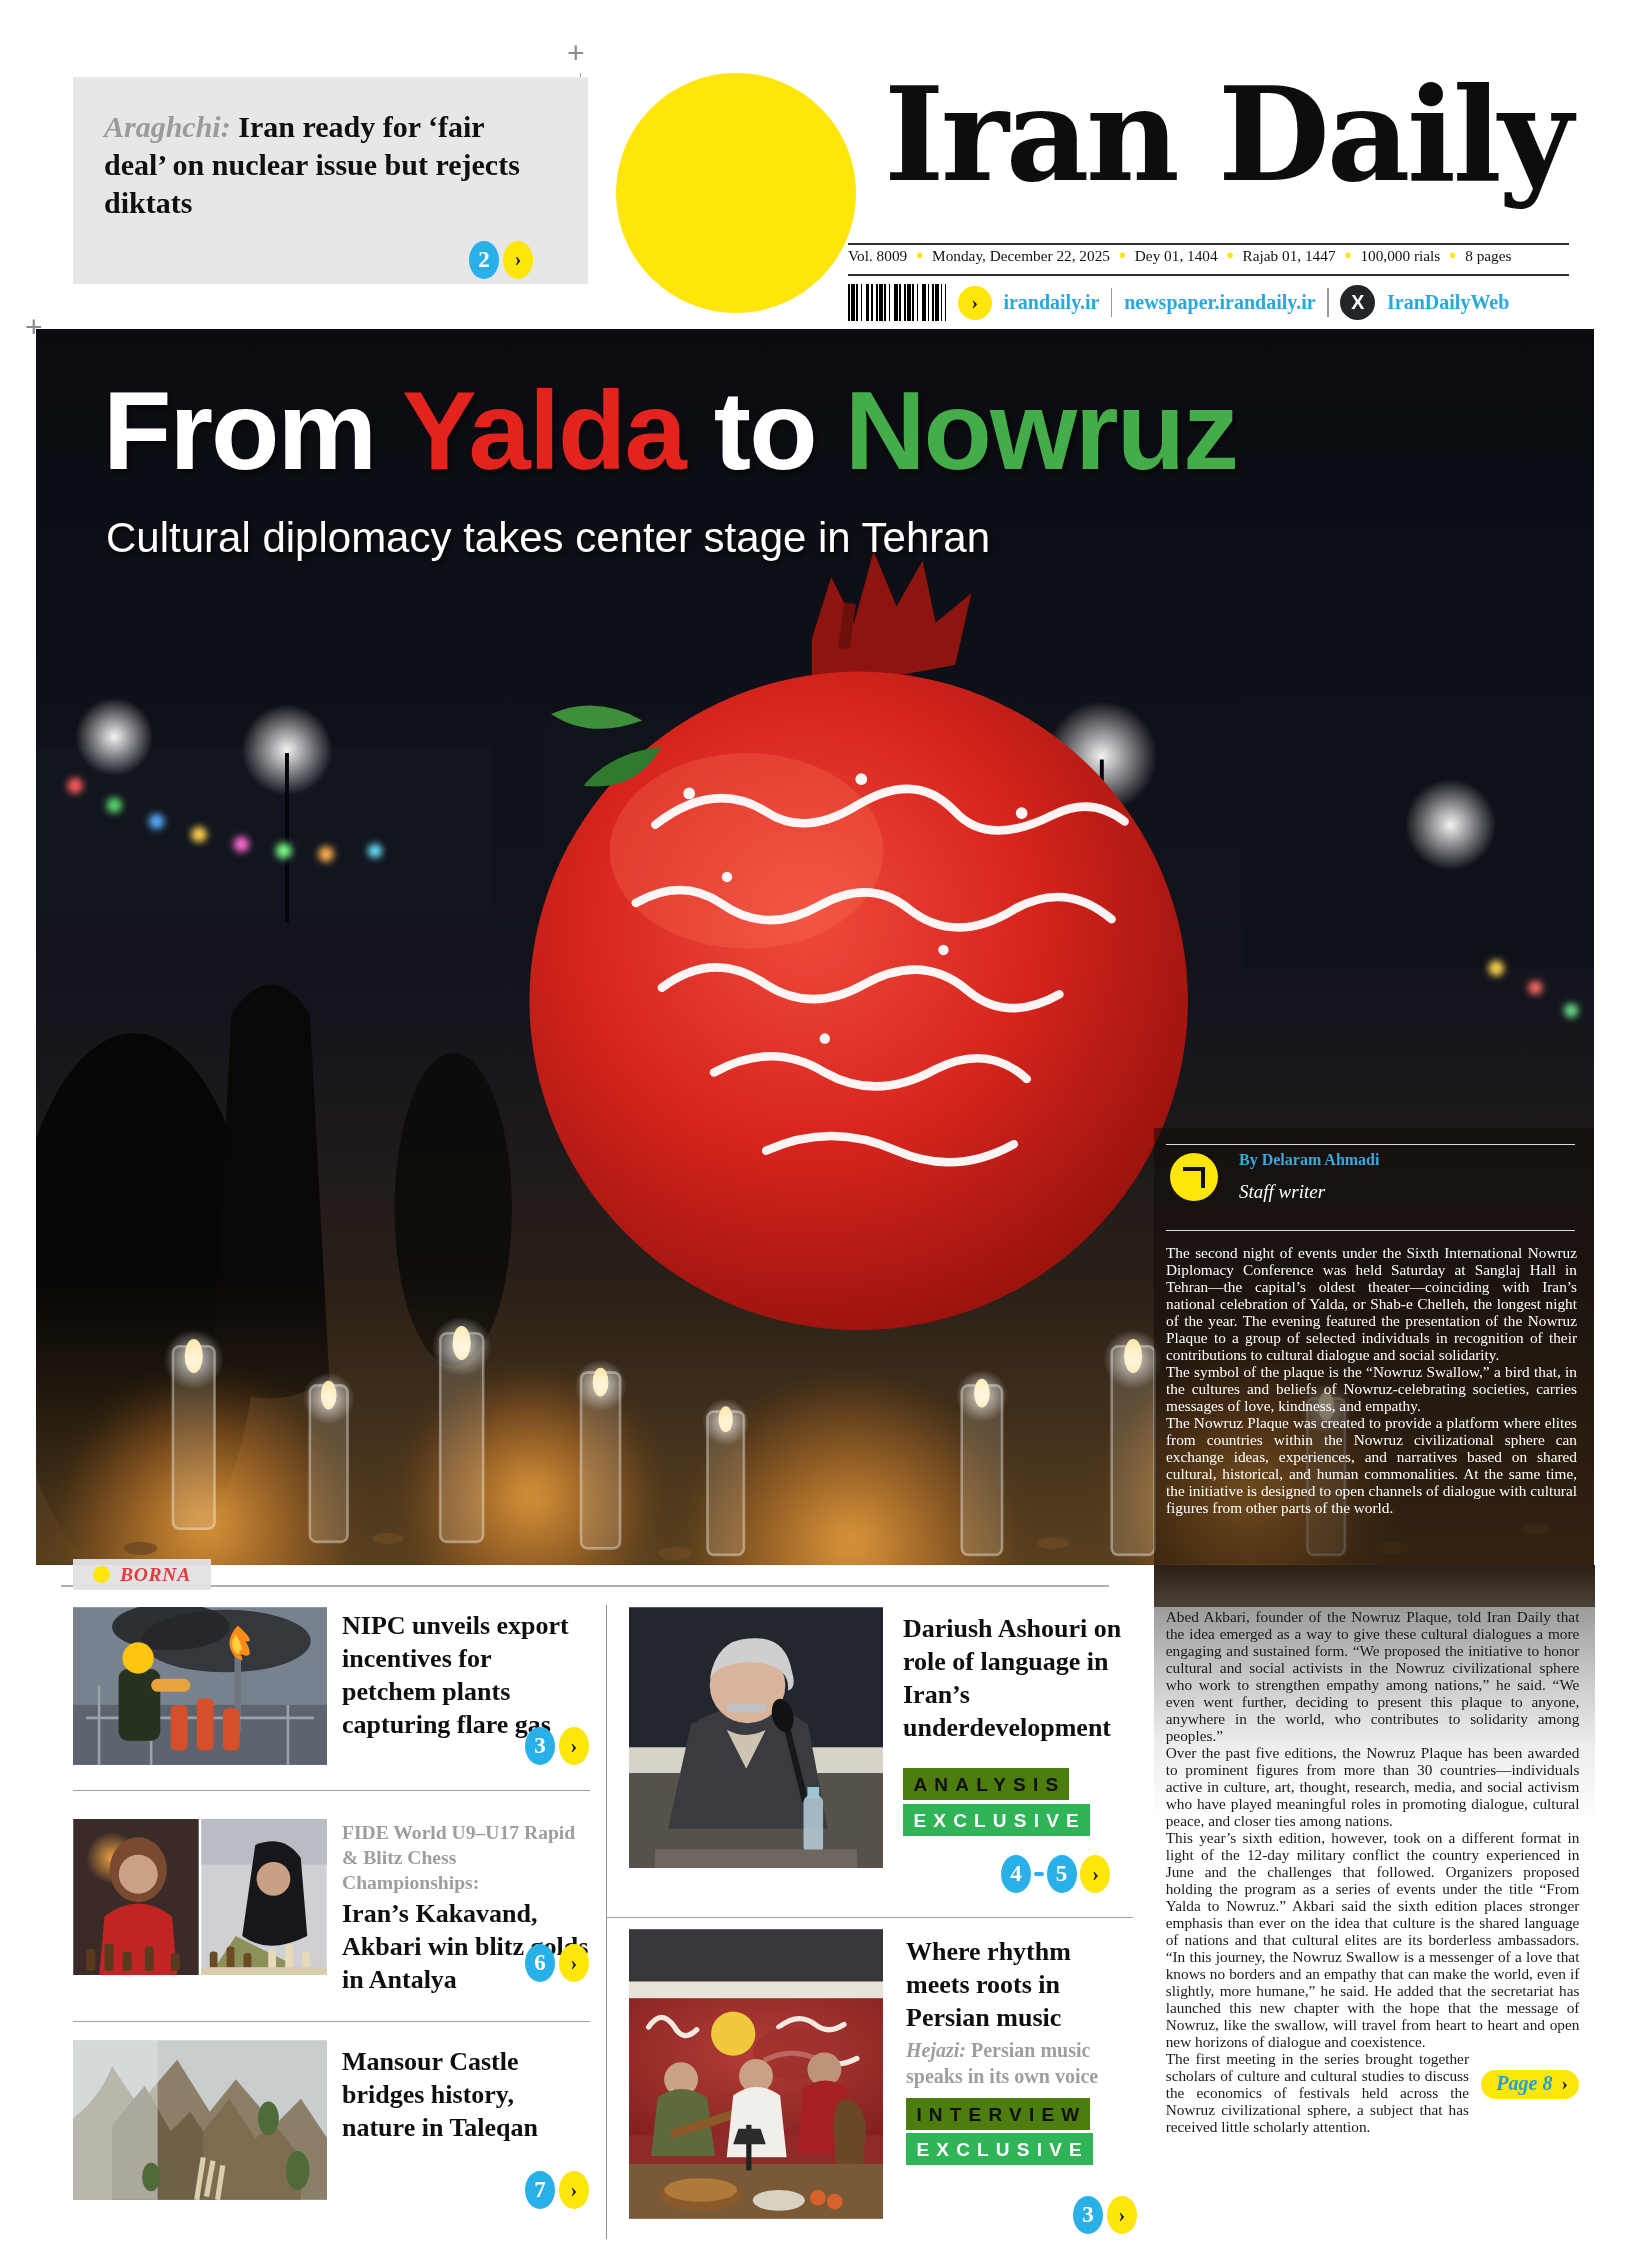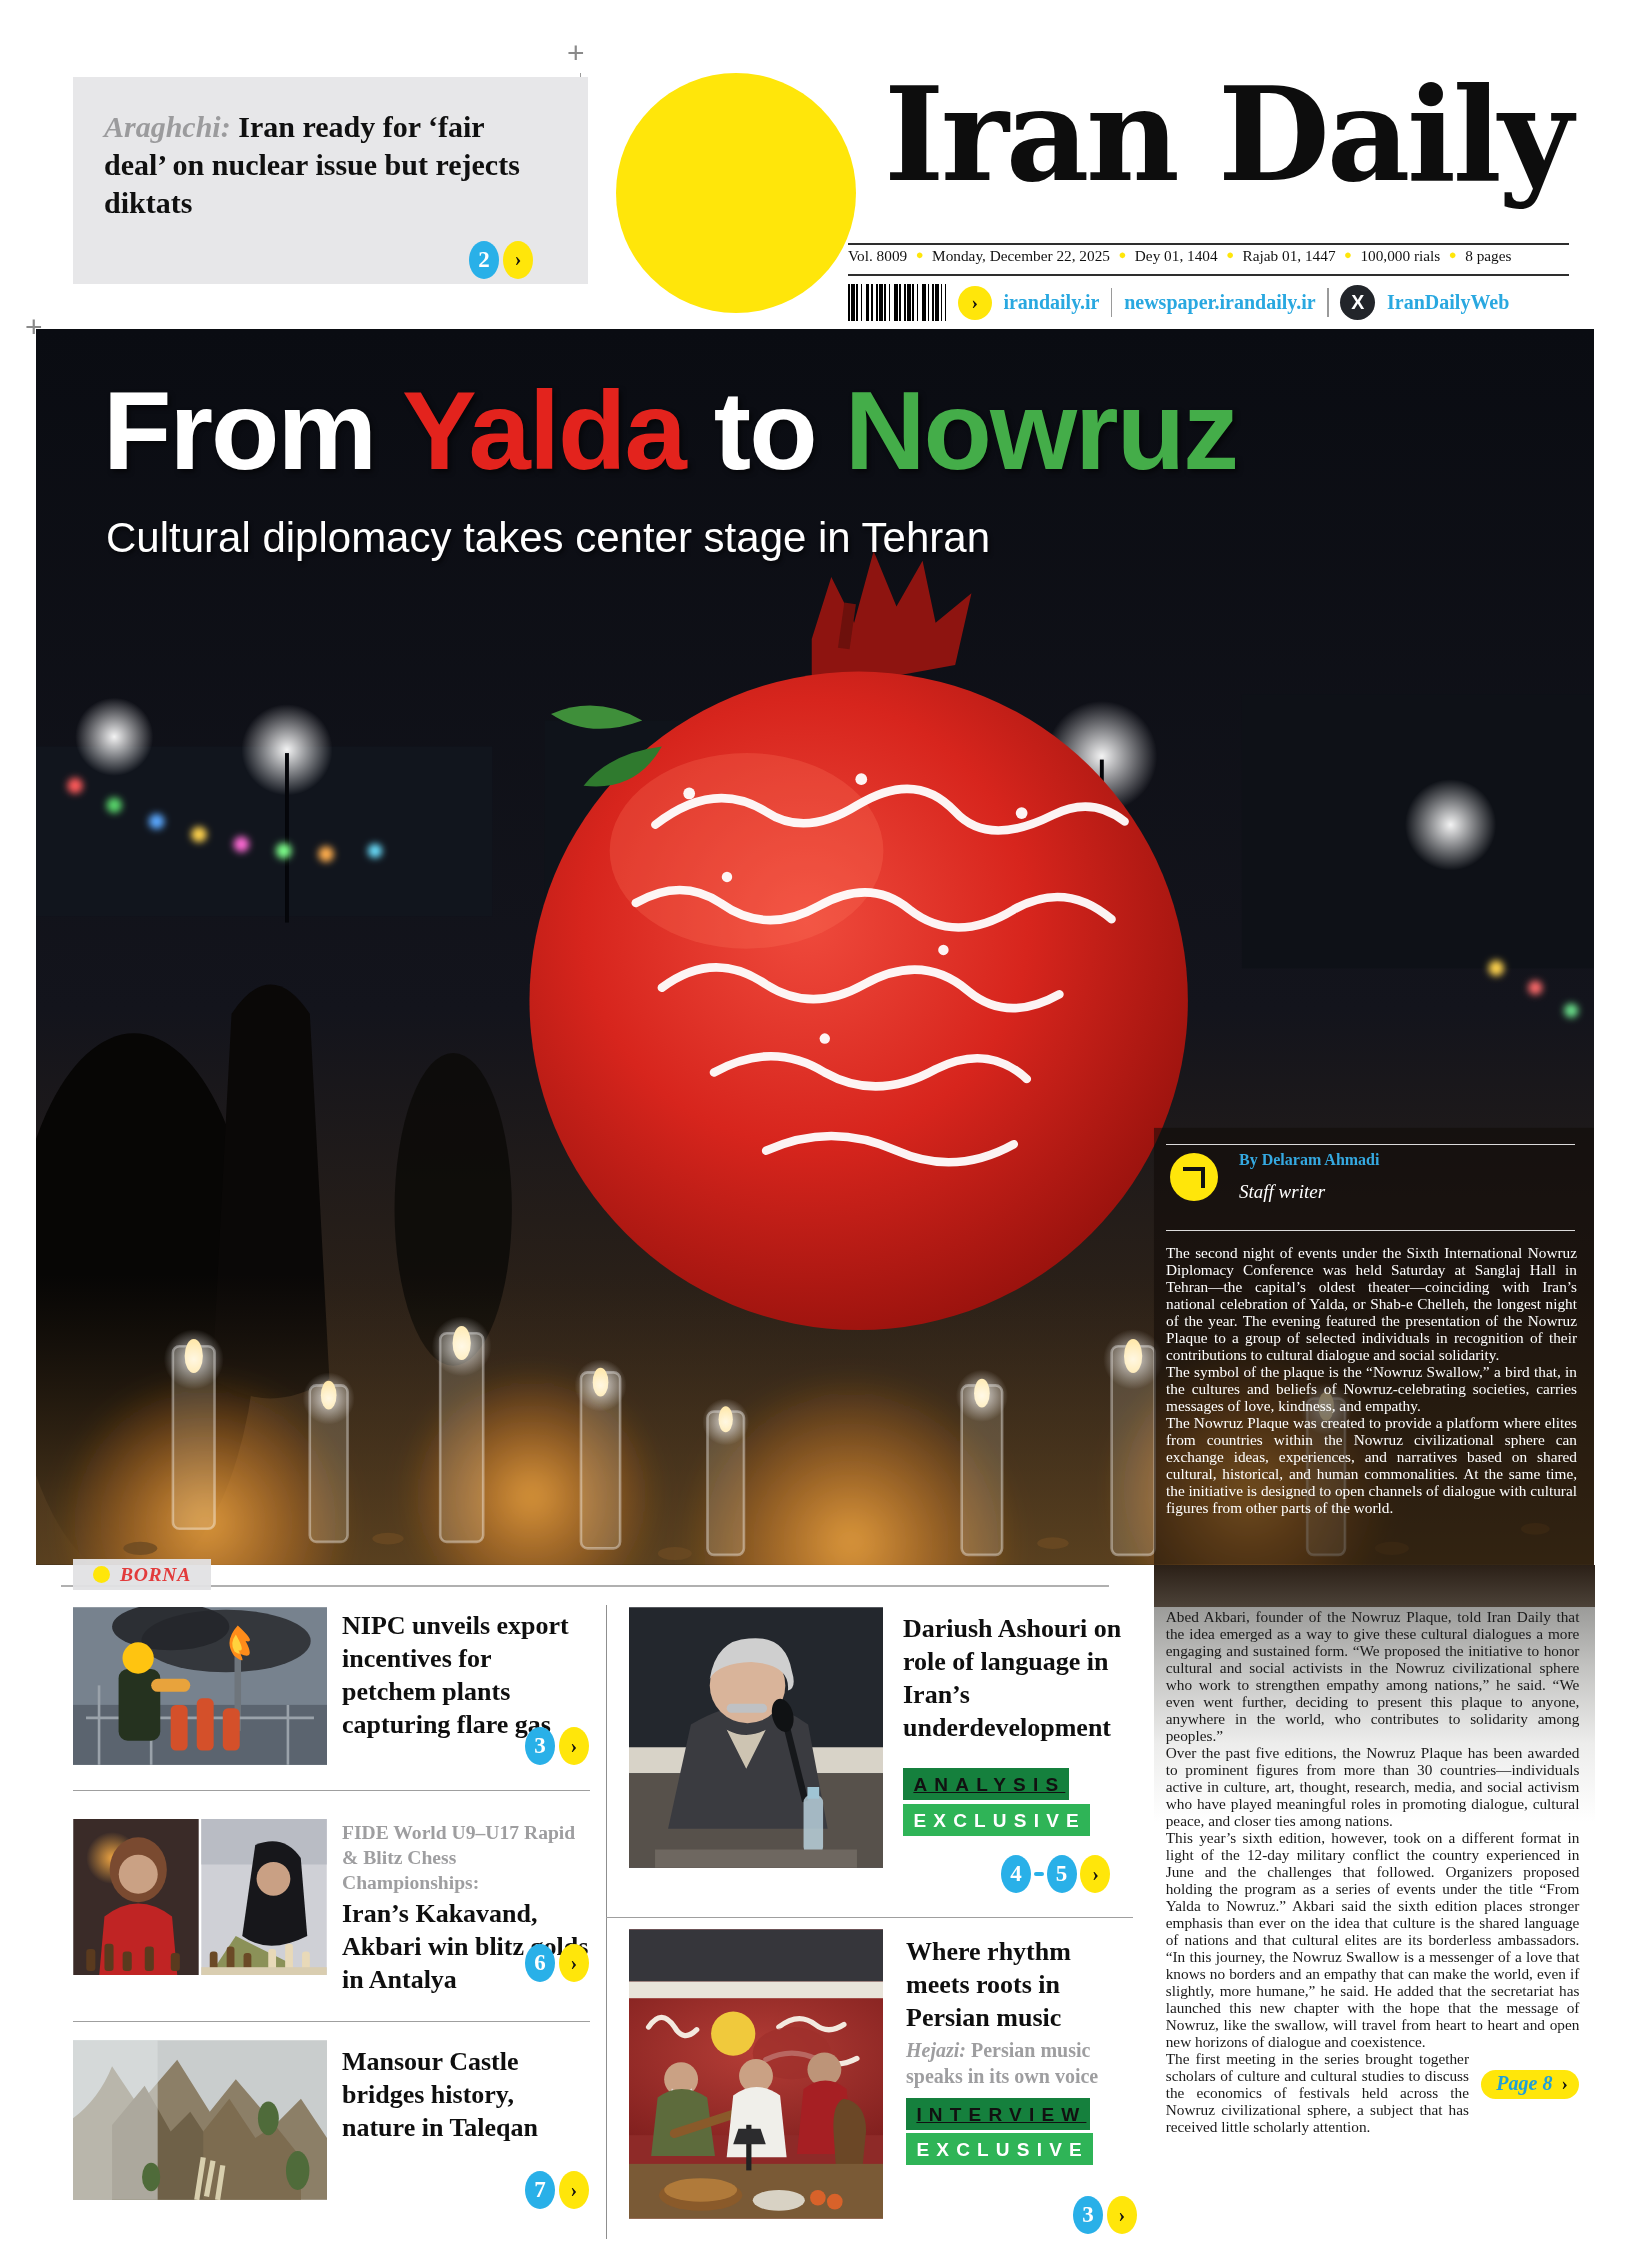--- a/index.html
+++ b/index.html
@@ -82,21 +82,21 @@
   .section-rule{left:61px;top:1585px;width:1048px;height:2px;background:#b0b0b0;}
   .v-divider{left:606px;top:1605px;width:1.3px;height:634px;background:#8f8f8f;}
   .h-divider{height:1.3px;background:#9f9f9f;}
   .teaser-img{overflow:hidden;position:absolute;}
   .teaser-head{font-size:26px;line-height:33px;font-weight:bold;color:#0f0f0f;}
   .teaser-kicker{font-size:19.6px;line-height:25px;font-weight:bold;color:#9e9ea0;}
   .teaser-sub{font-size:20px;line-height:26px;font-weight:bold;color:#9e9ea0;}
   .teaser-sub .it{font-style:italic;}
   .tag{display:inline-block;font-family:"Liberation Sans",sans-serif;font-weight:bold;
      font-size:19px;letter-spacing:7.2px;padding:6.5px 3.9px 6.5px 10.4px;line-height:1;}
-  .tag.yellow{background:#15803d;color:#111;text-decoration:underline;}
+  .tag.yellow{background:#4d7c0f;color:#111;}
   .tag.green{background:#2fb457;color:#fff;}
 
   svg{display:block;}
 </style>
 </head>
 <body>
 
 <div class="page">
 
   <div class="abs reg-plus" style="left:567px;top:38px;">+</div>

